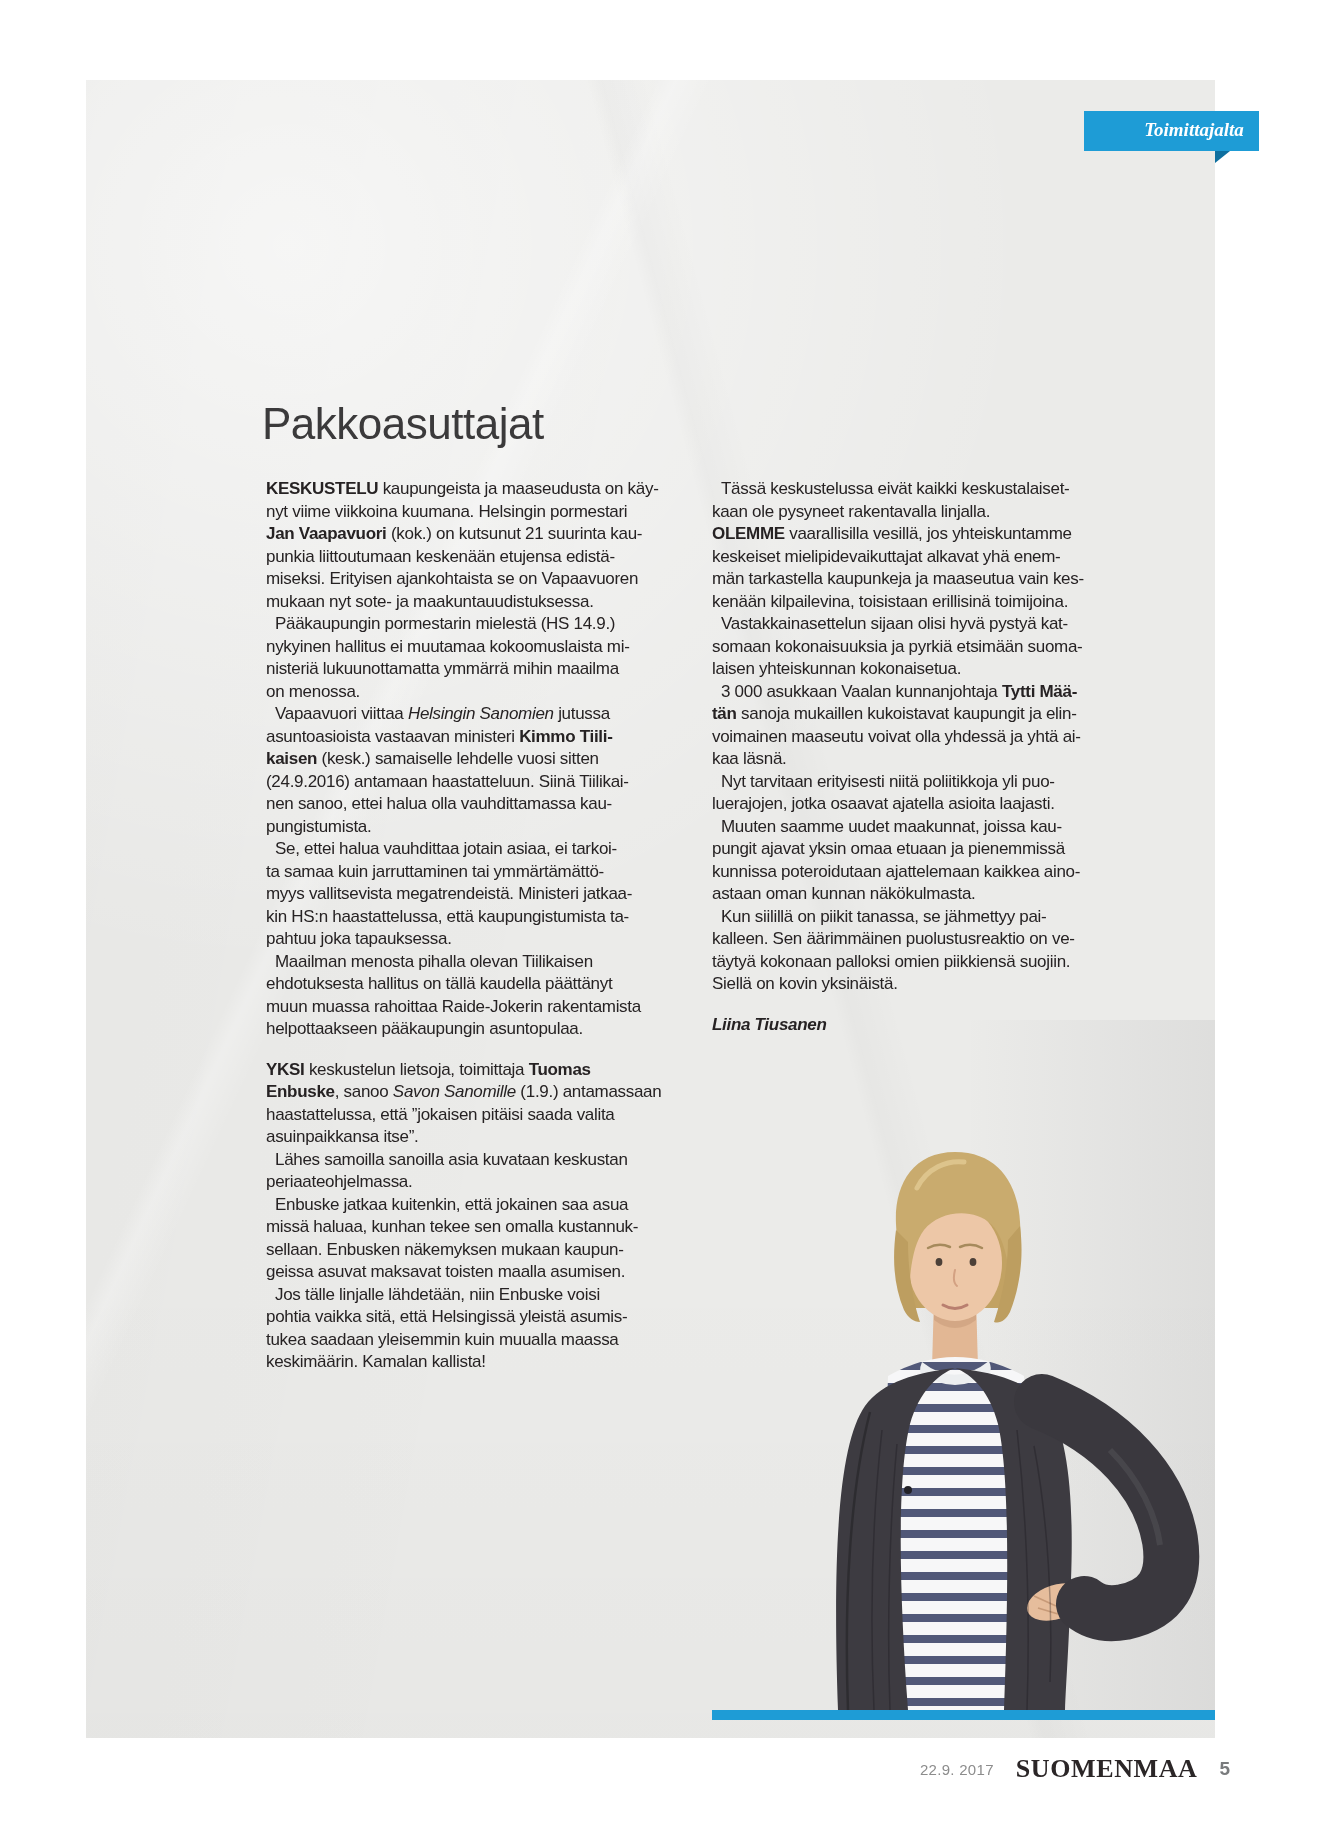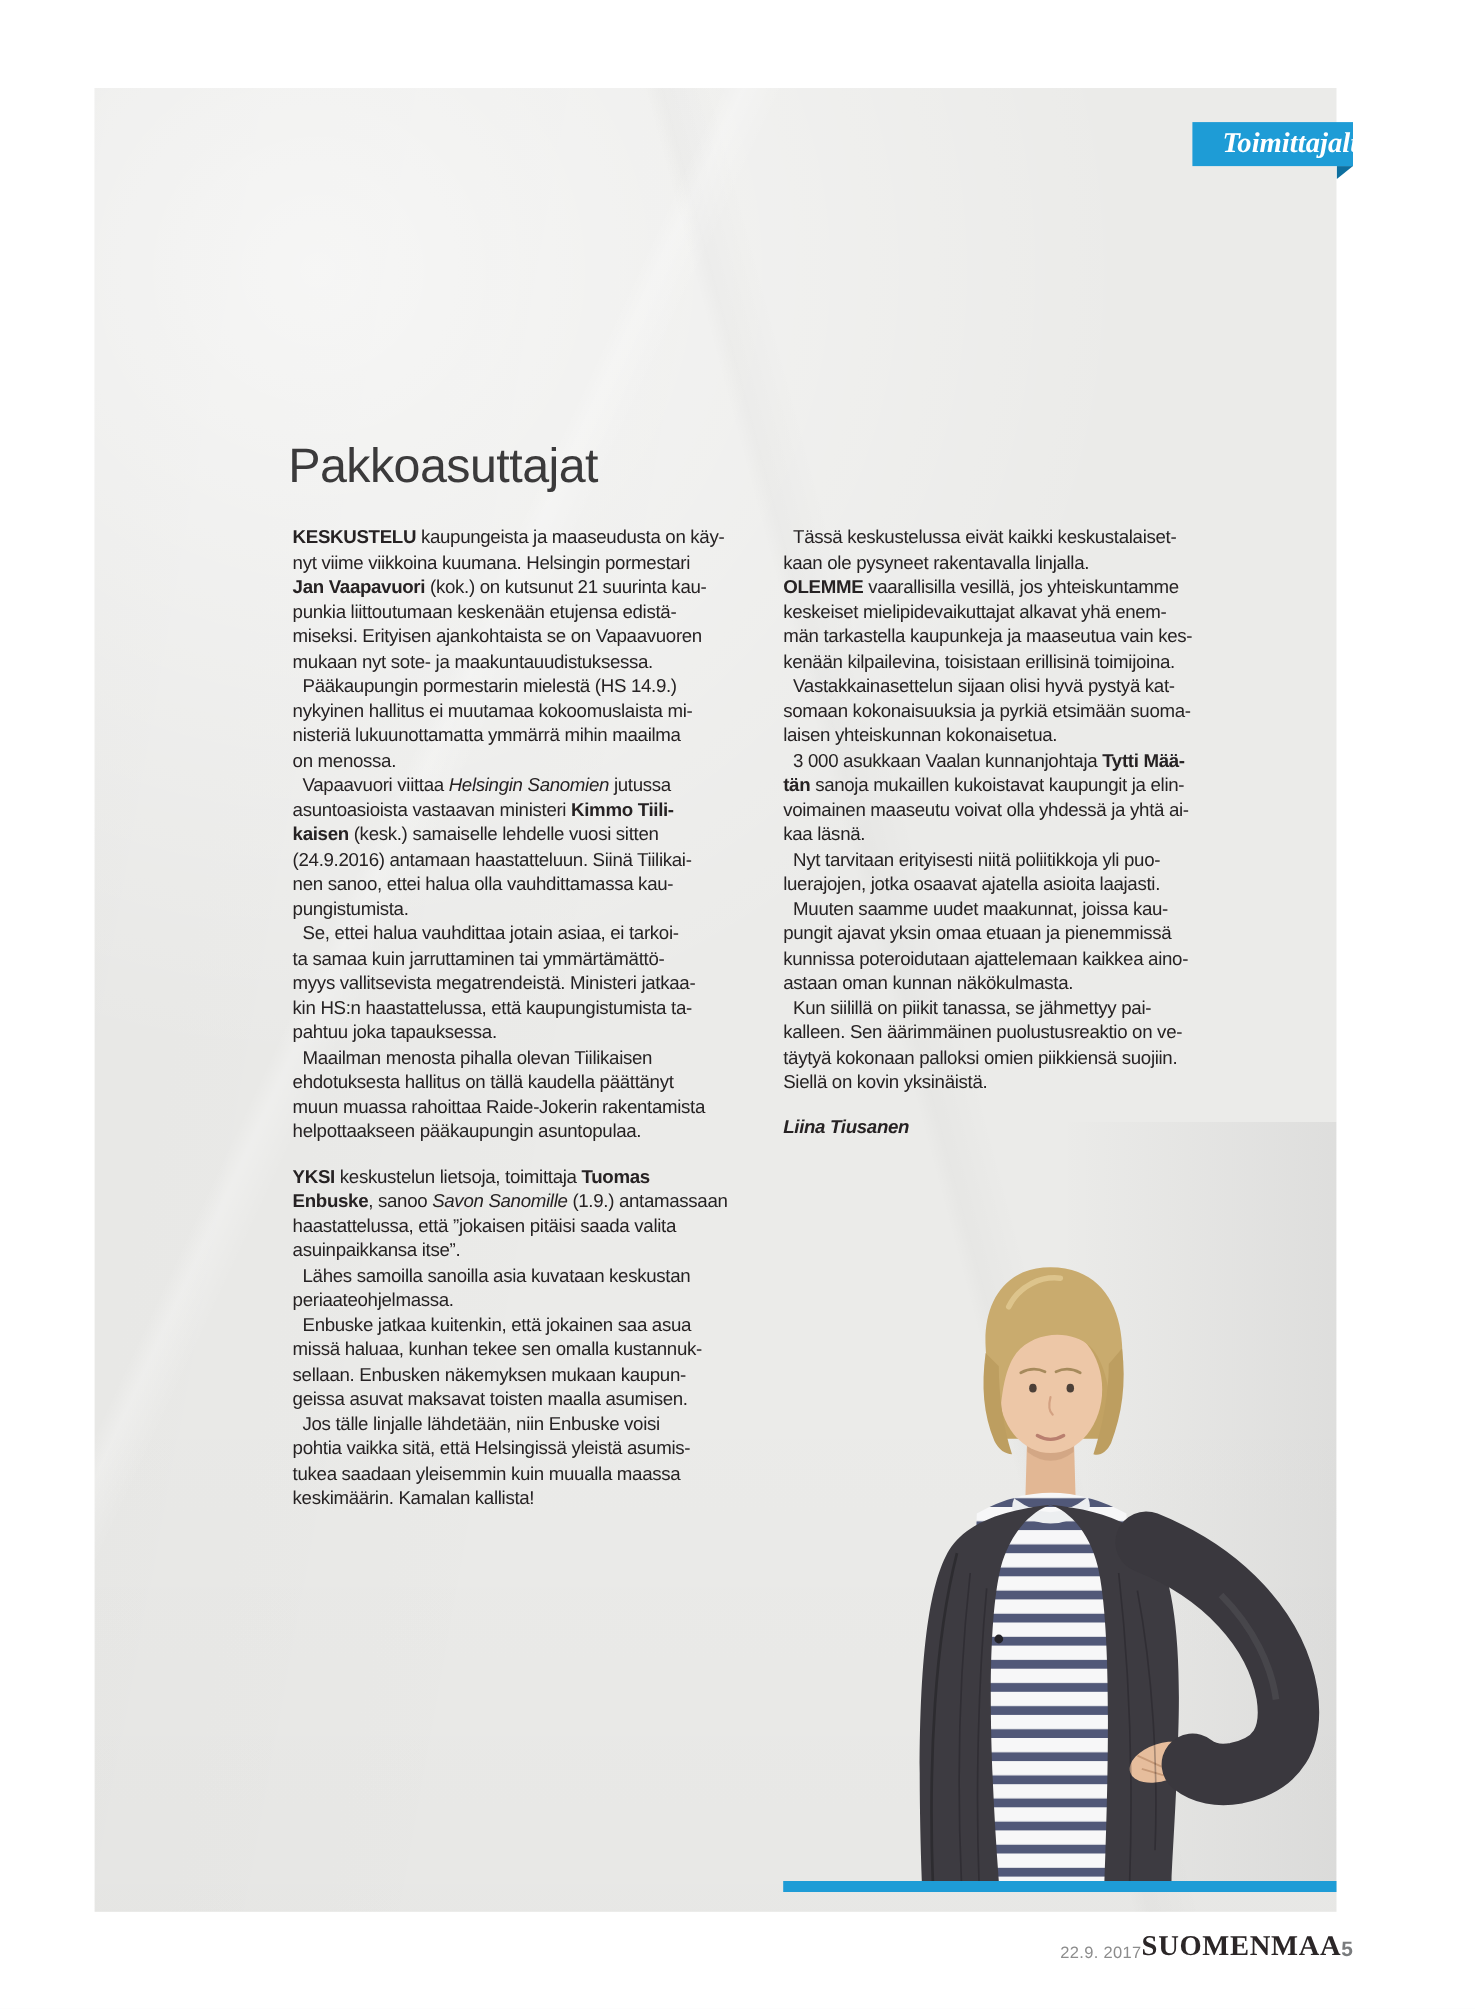--- a/index.html
+++ b/index.html
@@ -8,39 +8,39 @@
   .paper{position:absolute;left:86px;top:80px;width:1129px;height:1658px;
          background:
            radial-gradient(120% 80% at 18% 10%, rgba(255,255,255,0.6), rgba(255,255,255,0) 55%),
            linear-gradient(100deg, rgba(0,0,0,0.02), rgba(0,0,0,0) 45%),
            linear-gradient(0deg, rgba(0,0,0,0.015), rgba(0,0,0,0) 30%),
            #ebebe9;}
   .paper::before{content:"";position:absolute;inset:0;
          background:
            linear-gradient(115deg, rgba(255,255,255,0) 30%, rgba(255,255,255,0.25) 31%, rgba(255,255,255,0) 33%),
            linear-gradient(75deg, rgba(0,0,0,0) 60%, rgba(0,0,0,0.02) 61%, rgba(0,0,0,0) 64%);}
-  .ribbon{position:absolute;left:1084px;top:111px;width:146px;height:40px;
+  .ribbon{position:absolute;left:1084px;top:111px;width:175px;height:40px;
           display:flex;align-items:center;justify-content:center;padding-bottom:3px;box-sizing:border-box;
-          font-family:"Liberation Serif",serif;font-style:italic;font-weight:700;font-size:26px;color:#ffffff;padding-left:45px;}
+          font-family:"Liberation Serif",serif;font-style:italic;font-weight:700;font-size:19px;color:#ffffff;padding-left:45px;}
   .ribbon-fold{position:absolute;left:1215px;top:151px;width:15px;height:12px;
           clip-path:polygon(0 0,100% 0,0 100%);}
   .headline{position:absolute;left:262px;top:370px;font-size:44px;font-weight:300;
           color:#3b3a3b;letter-spacing:-0.5px;}
   .col{position:absolute;top:478px;width:392px;font-size:17px;line-height:22.5px;
        color:#262223;letter-spacing:-0.3px;}
   .col-left{left:266px;}
   .col-right{left:712px;}
   .line{white-space:nowrap;}
   .para.indent .line:first-child{text-indent:9px;}
   .para.gap{margin-top:18px;}
   .b{font-weight:700;}
   .i{font-style:italic;}
   .photo{position:absolute;left:712px;top:1020px;}
   .photo-bar{position:absolute;left:712px;top:1710px;width:503px;height:10px;}
-  .footer{position:absolute;top:1754px;right:111px;display:flex;align-items:flex-end;}
+  .footer{position:absolute;top:1754px;right:111px;display:flex;align-items:center;gap:22px;}
   .footer-date{font-size:15px;color:#8c8c8c;letter-spacing:0.3px;}
   .footer-brand{font-family:"Liberation Serif",serif;font-weight:700;font-size:26px;color:#2b2627;letter-spacing:0.6px;}
   .footer-page{font-size:19px;font-weight:700;color:#797b7d;}
 </style>
 </head>
 <body>
 
 <div class="canvas">
 
   <div class="paper"></div>

